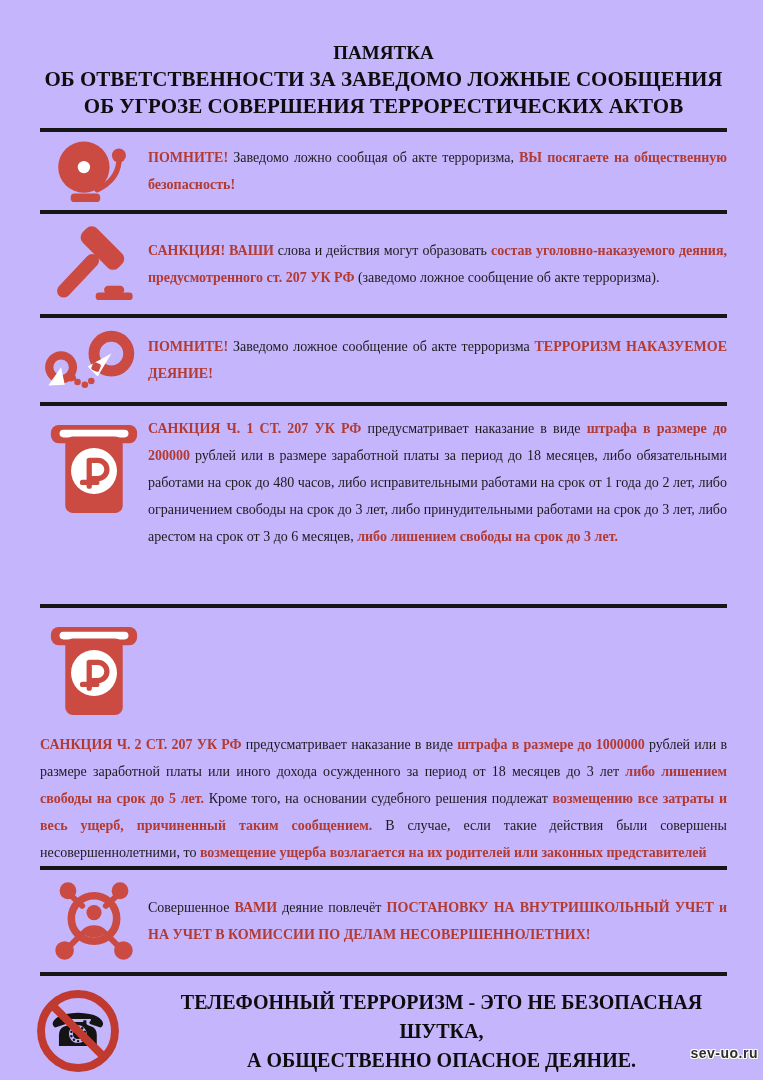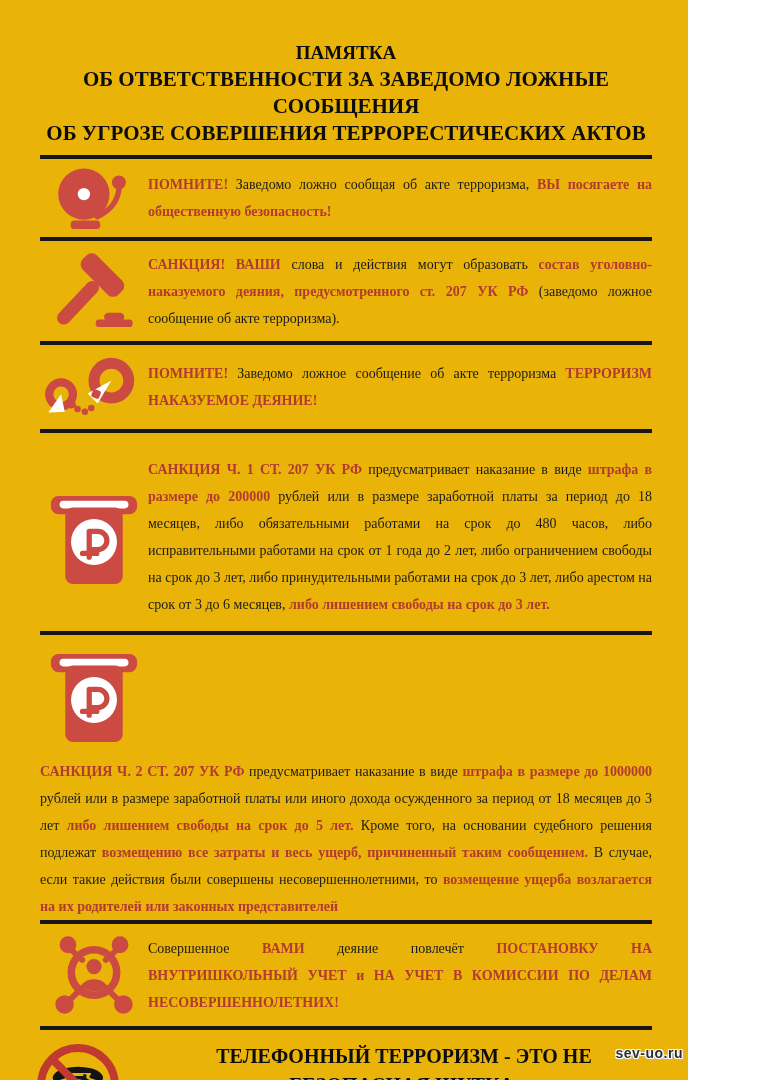--- a/index.html
+++ b/index.html
@@ -3,42 +3,42 @@
 <meta charset="utf-8">
 <style>
   :root{
     --text-red:#b33a30;
     --icon-red:#cb4a42;
     --ban-red:#c03a30;
     --ink:#1b1b1b;
   }
   html,body{margin:0;padding:0;background:#fff;}
   .sheet{
-    width:688px;height:1080px;box-sizing:border-box;position:relative;
-    background:#eab308;overflow:hidden;
+    width:763px;height:1080px;box-sizing:border-box;position:relative;
+    background:#c4b5fd;overflow:hidden;
     padding:0 36px 0 40px;
     font-family:"Liberation Serif","DejaVu Serif",serif;
     color:var(--ink);
   }
   .title{ margin-top:40px; text-align:center; font-weight:bold; color:#0d0d0d; }
   .title .t0{font-size:19px;line-height:26px;}
   .title .t1,.title .t2{font-size:21px;line-height:27px;font-family:Liberation Serif, serif;}
   .title{margin-bottom:8px;}
   .bar{height:4px;background:#161616;}
   .section{display:flex;align-items:center;}
   .icon-col{width:108px;flex:0 0 108px;display:flex;justify-content:center;}
   .sec-text{
     flex:1;text-align:justify;font-size:14px;line-height:27px;color:var(--ink);
   }
   .run.red{color:var(--text-red);font-weight:bold;}
   .run.black{color:var(--ink);}
   .sec1{min-height:78px;}
   .sec2{min-height:100px;}
   .sec3{min-height:84px;}
-  .sec4{min-height:198px;align-items:center;padding-top:9px;box-sizing:border-box;}
+  .sec4{min-height:198px;align-items:flex-start;padding-top:9px;box-sizing:border-box;}
   .sec5{min-height:248px;align-items:flex-start;padding-top:9px;box-sizing:border-box;flex-direction:column;}
   .sec6{min-height:102px;}
   .sec4 .icon-col,.sec5 .icon-col{margin-top:6px;}
   .footer{display:flex;align-items:center;min-height:102px;margin-left:-12px;padding-top:4px;gap:28px;}
   .footer .icon-col{width:100px;flex:0 0 100px;}
   .footer-text{flex:1;text-align:center;font-weight:bold;font-size:20px;line-height:29px;color:#0d0d0d;}
   .ic-fill{fill:var(--icon-red);}
   .ic-stroke{stroke:var(--icon-red);fill:none;}
   .ban-stroke{stroke:var(--ban-red);fill:none;}
   .watermark{

